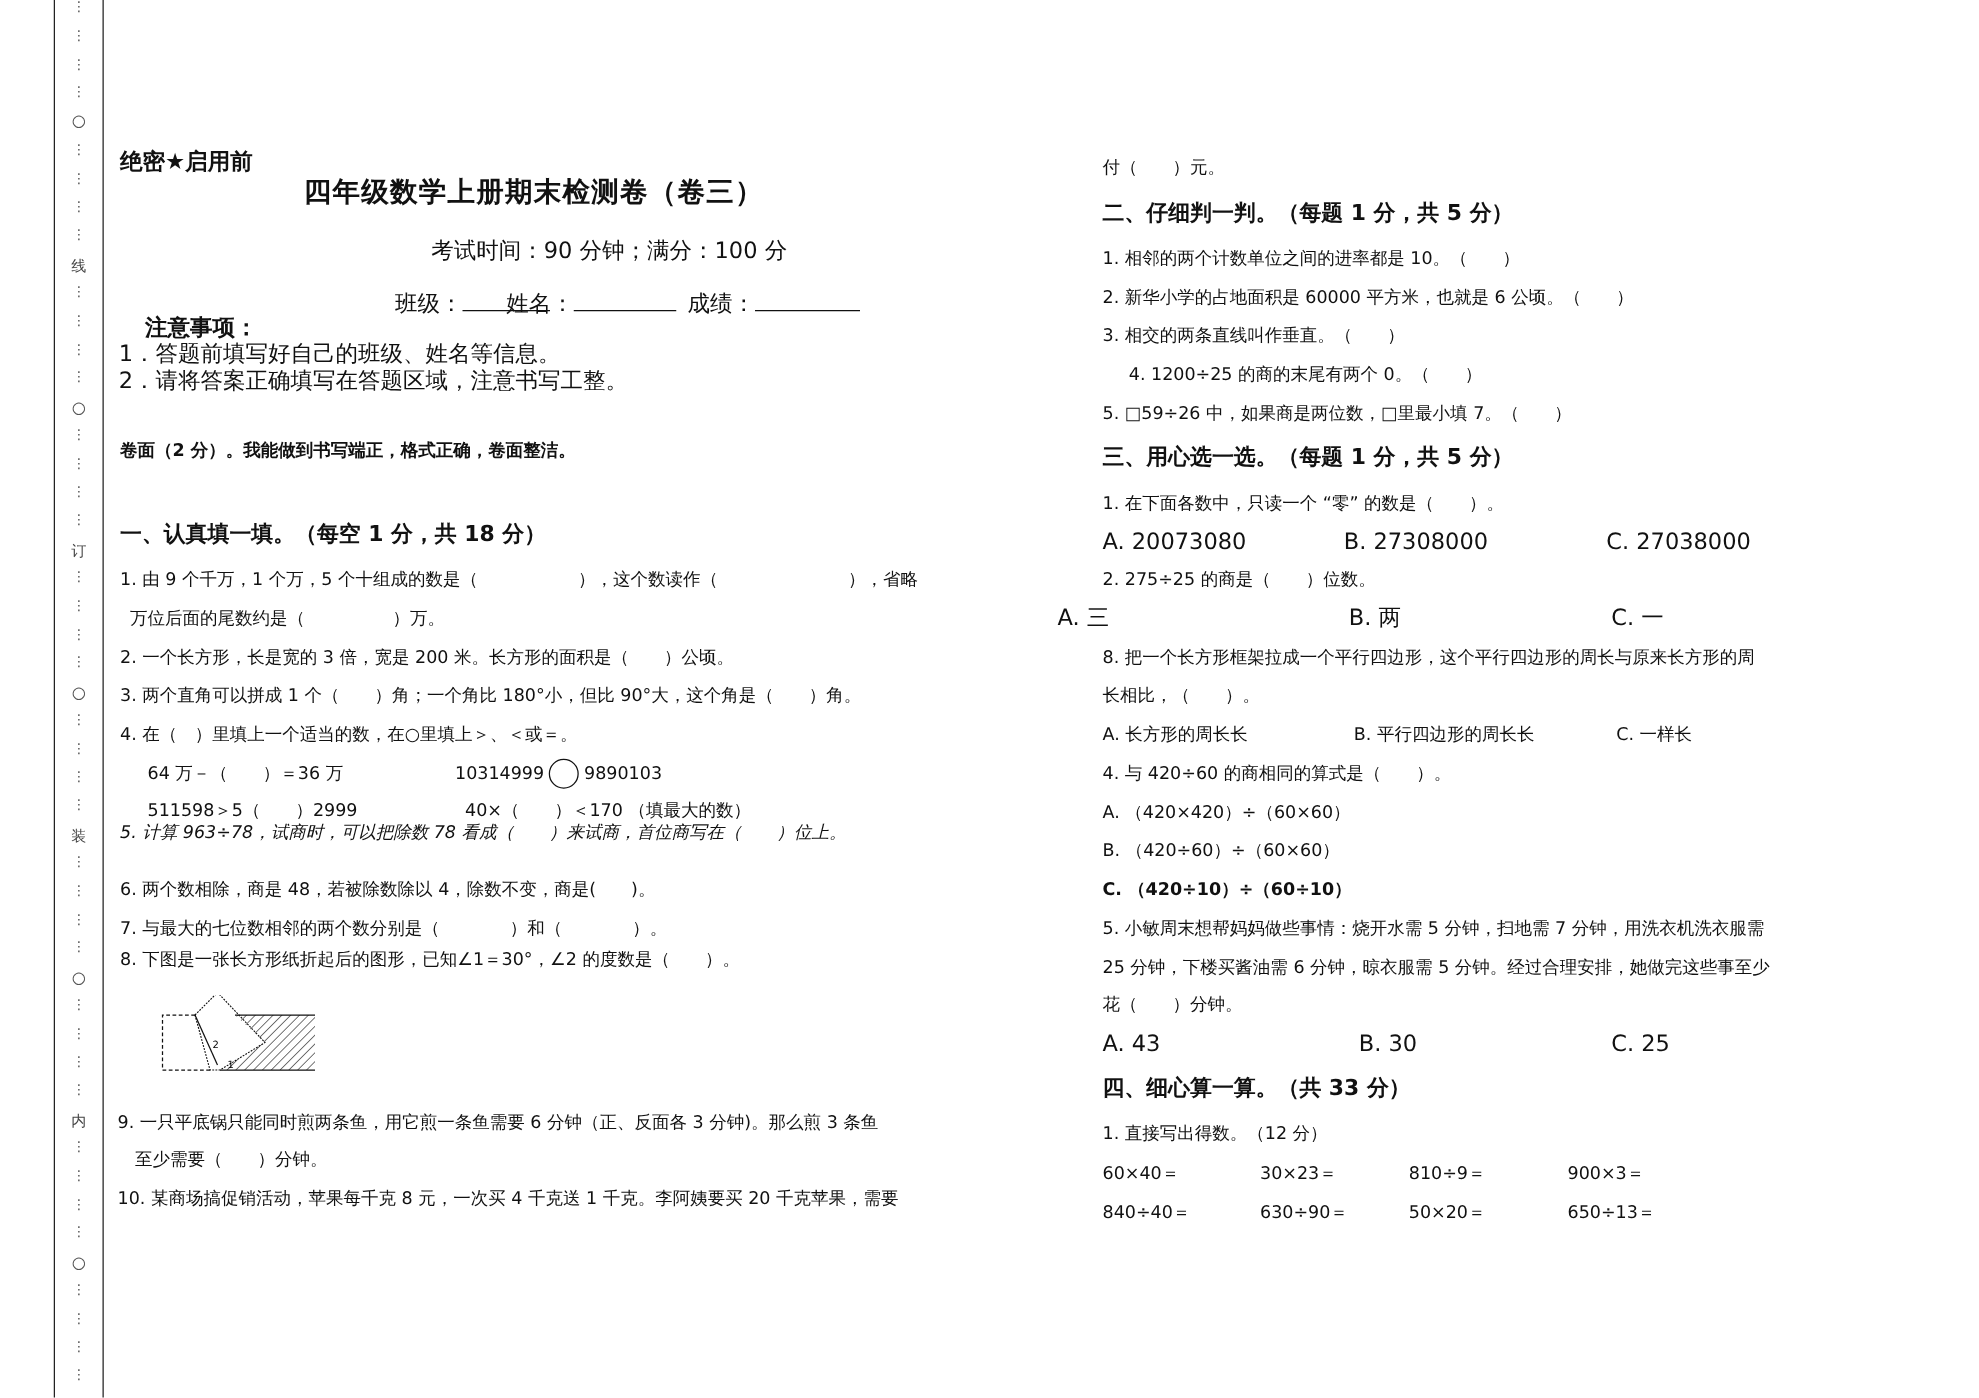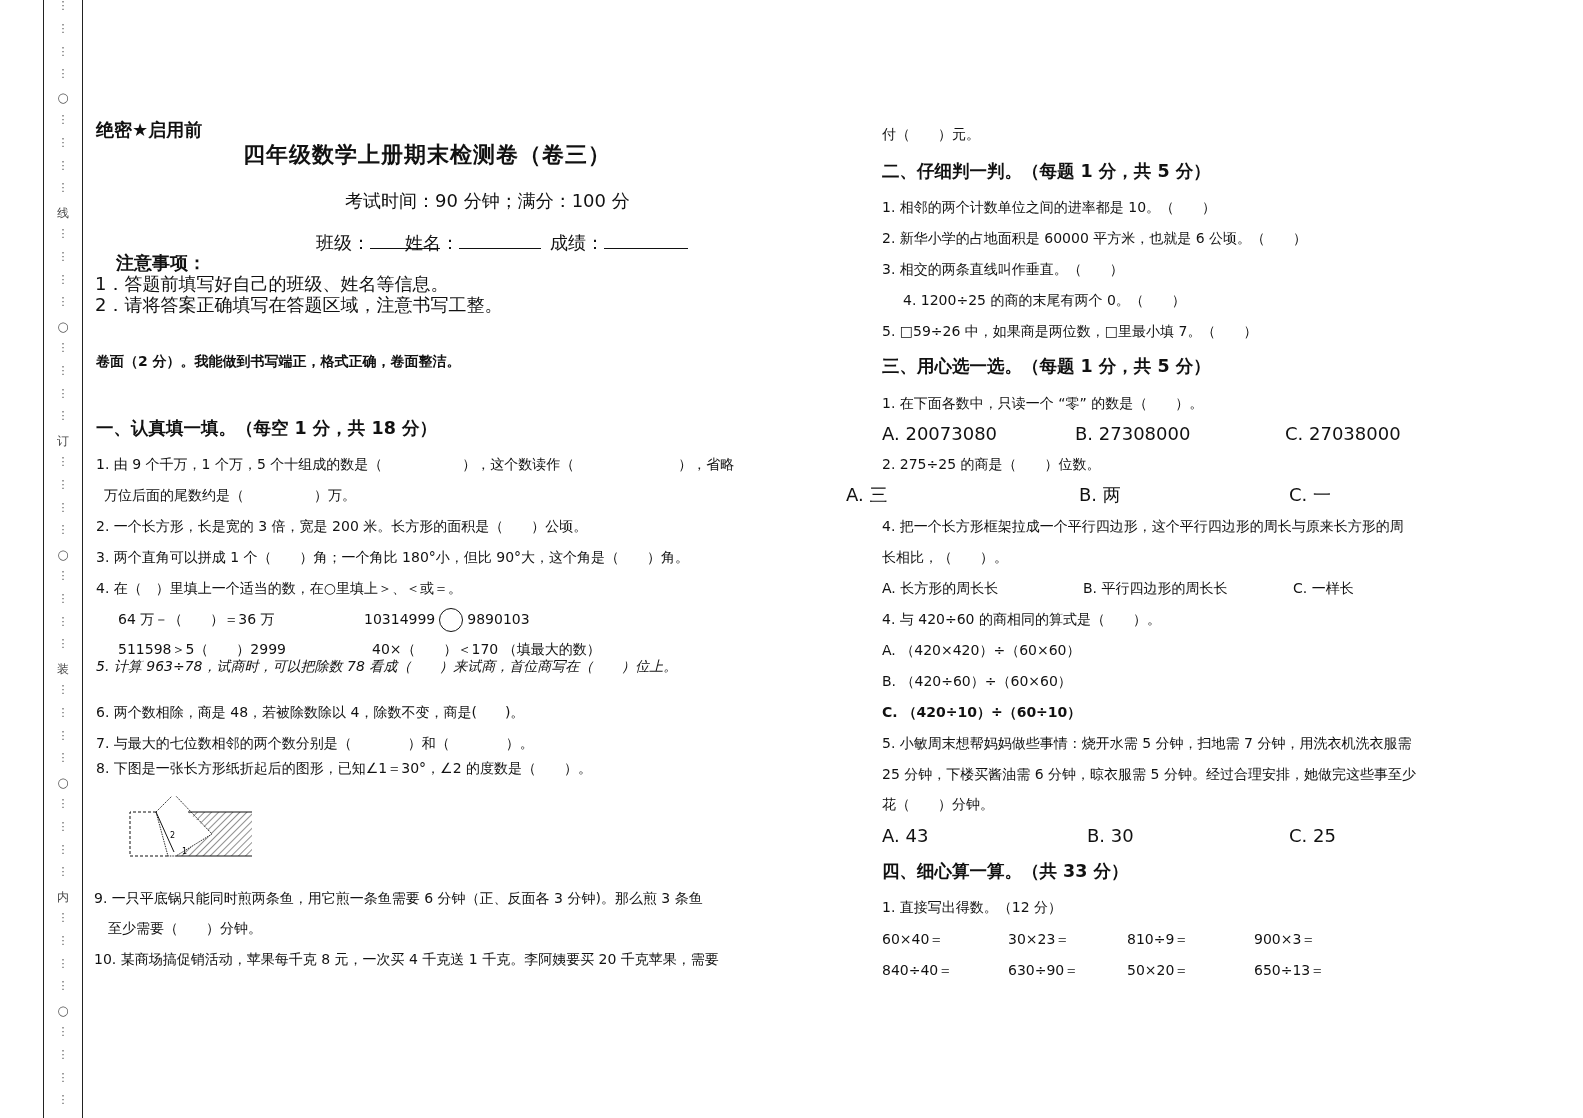--- a/index.html
+++ b/index.html
@@ -169,21 +169,21 @@
 <div class="t" style="left:882px; top:394px;">1. 在下面各数中，只读一个 “零” 的数是（　　）。</div>
 <div class="t small" style="left:882px; top:425px;">A. 20073080</div>
 <div class="t small" style="left:1075px; top:425px;">B. 27308000</div>
 <div class="t small" style="left:1285px; top:425px;">C. 27038000</div>
 
 <div class="t" style="left:882px; top:455px;">2.  275÷25 的商是（　　）位数。</div>
 <div class="t small" style="left:846px; top:486px;">A. 三</div>
 <div class="t small" style="left:1079px; top:486px;">B. 两</div>
 <div class="t small" style="left:1289px; top:486px;">C. 一</div>
 
-<div class="t" style="left:882px; top:517px;">4. 把一个长方形框架拉成一个平行四边形，这个平行四边形的周长与原来长方形的周</div>
+<div class="t" style="left:882px; top:517px;">8. 把一个长方形框架拉成一个平行四边形，这个平行四边形的周长与原来长方形的周</div>
 <div class="t" style="left:882px; top:548px;">长相比，（　　）。</div>
 <div class="t" style="left:882px; top:579px;">A. 长方形的周长长</div>
 <div class="t" style="left:1083px; top:579px;">B. 平行四边形的周长长</div>
 <div class="t" style="left:1293px; top:579px;">C. 一样长</div>
 
 <div class="t" style="left:882px; top:610px;">4. 与 420÷60 的商相同的算式是（　　）。</div>
 <div class="t" style="left:882px; top:641px;">A. （420×420）÷（60×60）</div>
 <div class="t" style="left:882px; top:672px;">B. （420÷60）÷（60×60）</div>
 <div class="t" style="left:882px; top:703px;font-weight:bold;">C. （420÷10）÷（60÷10）</div>
 

